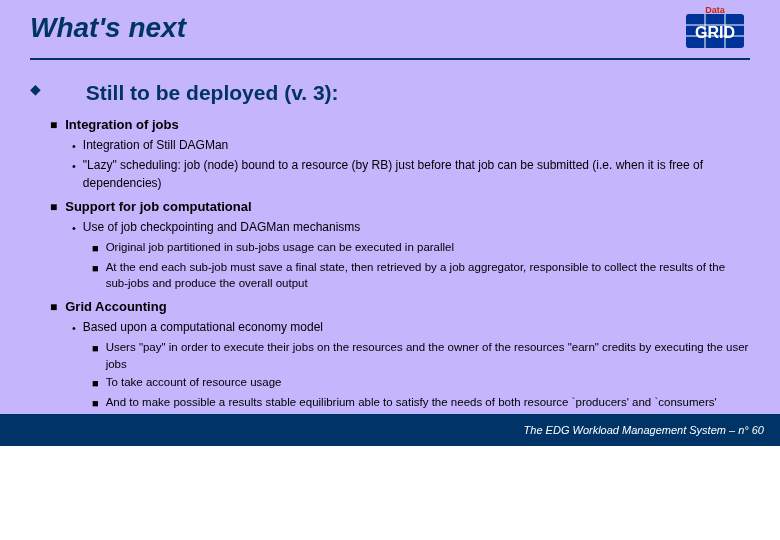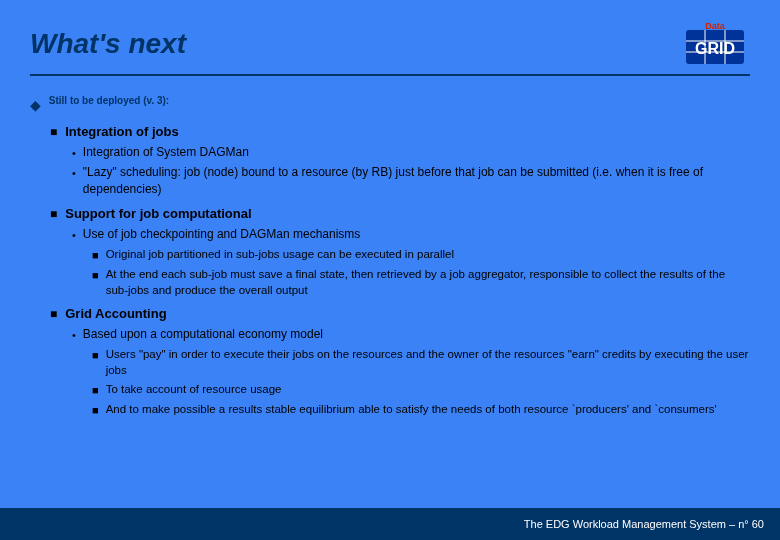--- a/index.html
+++ b/index.html
@@ -7,24 +7,24 @@
       width: 780px;
       height: 540px;
       font-family: Arial, sans-serif;
       background: #ffffff;
       overflow: hidden;
       position: relative;
     }
 
     .slide {
       width: 780px;
-      height: 540px;
-      background: #3b82f6;
+      height: 446px;
+      background: #c4b5fd;
       position: relative;
-      padding: 20px 30px 40px 30px;
+      padding: 4px 30px 40px 30px;
     }
 
     
     .header {
       display: flex;
       align-items: center;
       justify-content: space-between;
       margin-bottom: 18px;
       border-bottom: 2px solid #003366;
       padding-bottom: 6px;
@@ -64,23 +64,24 @@
 
     .diamond {
       color: #003366;
       font-size: 14px;
       margin-right: 8px;
       margin-top: 1px;
       flex-shrink: 0;
     }
 
     .bullet-main-text {
-      font-size: 10px;
+      font-size: 21px;
       font-weight: bold;
       color: #003366;
+      margin-left: 37px;
     }
 
     .section {
       margin-left: 20px;
     }
 
     .bullet-square {
       display: flex;
       align-items: flex-start;
       margin-bottom: 5px;
@@ -156,20 +157,21 @@
       background: #003366;
       display: flex;
       align-items: center;
       justify-content: flex-end;
       padding: 0 16px;
     }
 
     .footer-text {
       color: #ffffff;
       font-size: 11px;
+      font-style: italic;
     }
 
     .mb2 { margin-bottom: 2px; }
     .mb4 { margin-bottom: 4px; }
     .mb6 { margin-bottom: 6px; }
     .mb8 { margin-bottom: 8px; }
   </style>
 </head>
 <body>
 
@@ -204,21 +206,21 @@
 
     <div class="section">
 
       <div class="bullet-square mb2">
         <span class="square-marker">■</span>
         <span class="bullet-square-text">Integration of jobs</span>
       </div>
       <div class="sub-section mb6">
         <div class="bullet-dot mb2">
           <span class="dot-marker">•</span>
-          <span class="bullet-dot-text">Integration of System DAGMan</span>
+          <span class="bullet-dot-text">Integration of Still DAGMan</span>
         </div>
         <div class="bullet-dot mb2">
           <span class="dot-marker">•</span>
           <span class="bullet-dot-text">"Lazy" scheduling: job (node) bound to a resource (by RB) just before that job can be submitted (i.e. when it is free of dependencies)</span>
         </div>
       </div>
 
       <div class="bullet-square mb2">
         <span class="square-marker">■</span>
         <span class="bullet-square-text">Support for job computational</span>

